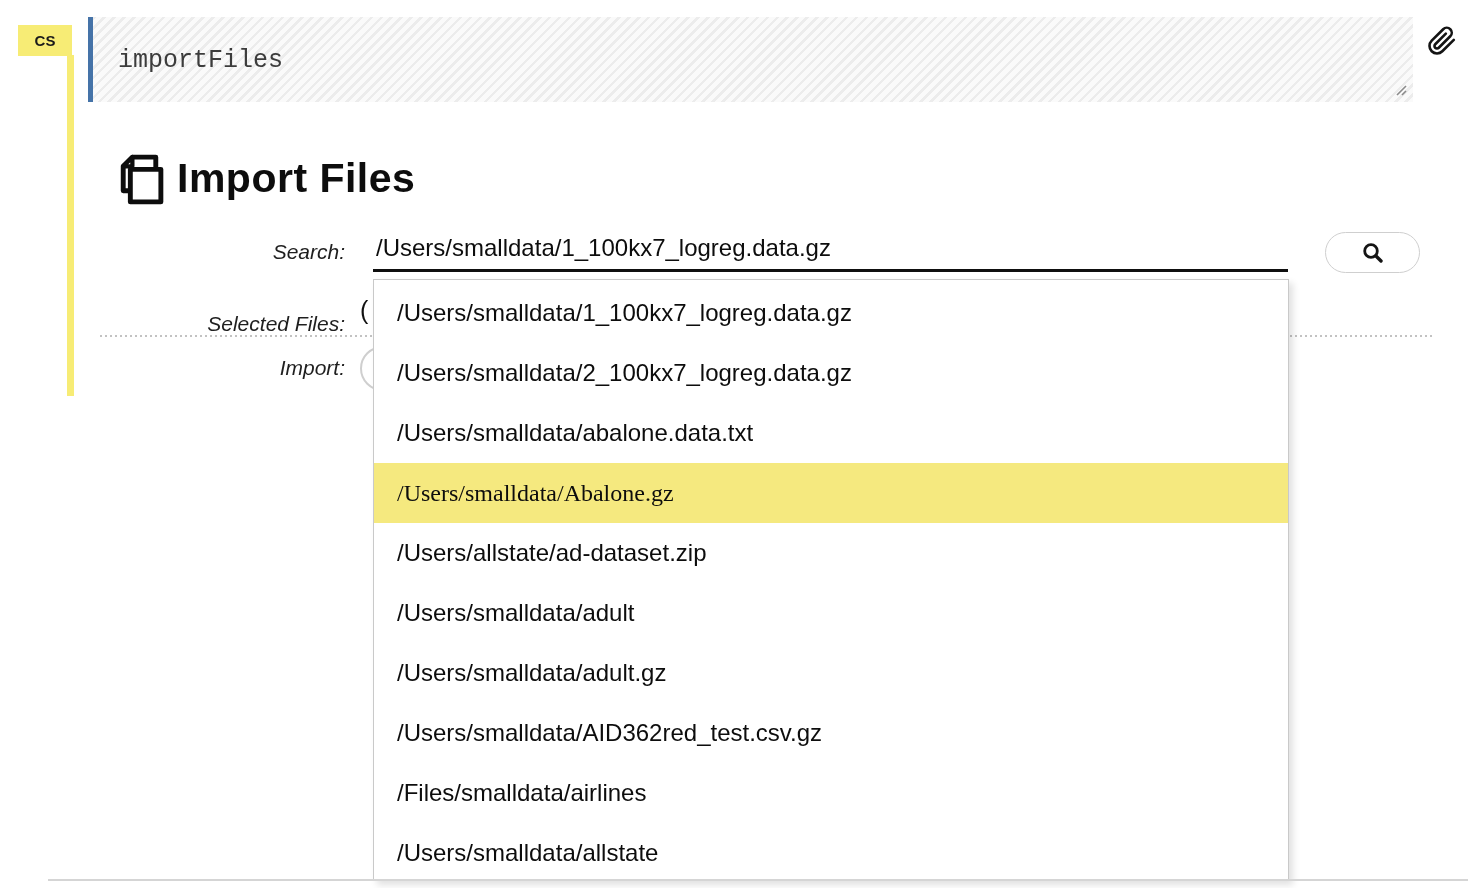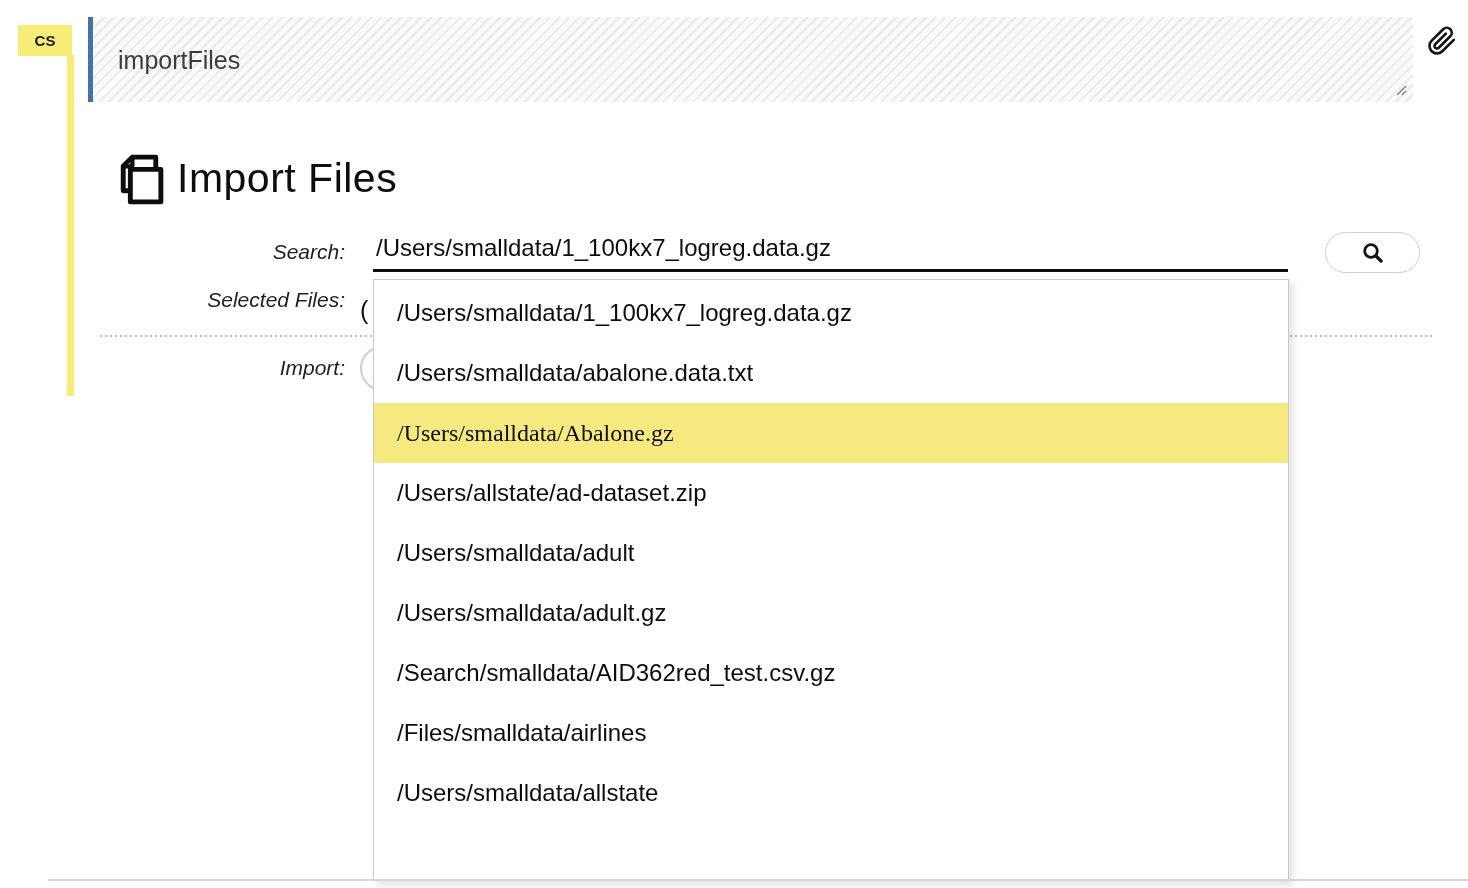--- a/index.html
+++ b/index.html
@@ -19,36 +19,36 @@
     background:var(--accent-yellow);display:flex;align-items:center;justify-content:center;
     font-size:15px;color:#1a1a1a;z-index:5;font-weight:bold;}
   .cell-track{position:absolute;left:67px;top:55px;width:7px;height:341px;
     background:var(--accent-yellow);z-index:4;}
 
   
   .code-cell{position:absolute;left:88px;top:17px;width:1325px;height:85px;
     border-left:5px solid var(--cell-blue);
     background:repeating-linear-gradient(135deg,#ececec 0 2.5px,#fafafa 2.5px 7px);}
   .code-text{position:absolute;left:25px;top:29px;
-    font-family:Liberation Sans, sans-serif;
+    font-family:Liberation Mono, monospace;
     font-size:25px;color:#3c3c3c;white-space:pre;}
   .resize-handle{position:absolute;right:4px;bottom:4px;width:16px;height:16px;}
 
   .paperclip{position:absolute;left:1427px;top:25px;width:30px;height:32px;}
 
   
   .heading{position:absolute;left:111px;top:150px;display:flex;align-items:center;gap:9px;}
   .files-icon{width:57px;height:57px;flex:0 0 auto;}
-  .heading h1{font-size:41px;font-weight:400;color:#0d0d0d;letter-spacing:.5px;white-space:nowrap;}
+  .heading h1{font-size:41px;font-weight:700;color:#0d0d0d;letter-spacing:.5px;white-space:nowrap;}
 
   
   .form-label{position:absolute;left:0;width:345px;text-align:right;
     font-style:italic;font-size:21px;color:#1f1f1f;white-space:nowrap;}
   .search-label{top:240px;}
-  .selected-label{top:288px;text-align:right;}
+  .selected-label{top:312px;text-align:right;}
   .actions-label{top:356px;}
   .paren{position:absolute;left:360px;top:296px;font-size:25px;color:#111;}
 
   
   .search-input{position:absolute;left:373px;top:231px;width:915px;height:41px;
     border:none;border-bottom:3px solid #0f0f0f;background:transparent;outline:none;
     font-family:"Liberation Sans","DejaVu Sans",sans-serif;font-size:24px;color:#0d0d0d;
     padding:0 0 4px 3px;border-radius:0;}
   .search-button{position:absolute;left:1325px;top:232px;width:95px;height:41px;
     border:1.5px solid #cfcfcf;border-radius:21px;background:#fff;cursor:pointer;
@@ -120,32 +120,33 @@
   <div class="dotted-separator"></div>
 
   <div class="form-label actions-label">Import:</div>
   <div class="actions-pill"></div>
 
   <div class="dropdown">
     <ul>
 
         <li class="dropdown-item">/Users/smalldata/1_100kx7_logreg.data.gz</li>
 
+        <li class="dropdown-item">/Users/smalldata/2_100kx7_logreg.data.gz</li>
 
         <li class="dropdown-item">/Users/smalldata/abalone.data.txt</li>
 
         <li class="dropdown-item highlighted">/Users/smalldata/Abalone.gz</li>
 
         <li class="dropdown-item">/Users/allstate/ad-dataset.zip</li>
 
         <li class="dropdown-item">/Users/smalldata/adult</li>
 
         <li class="dropdown-item">/Users/smalldata/adult.gz</li>
 
-        <li class="dropdown-item">/Search/smalldata/AID362red_test.csv.gz</li>
+        <li class="dropdown-item">/Users/smalldata/AID362red_test.csv.gz</li>
 
         <li class="dropdown-item">/Files/smalldata/airlines</li>
 
         <li class="dropdown-item">/Users/smalldata/allstate</li>
       </ul>
   </div>
 
   <div class="bottom-line"></div>
 </div>
 

